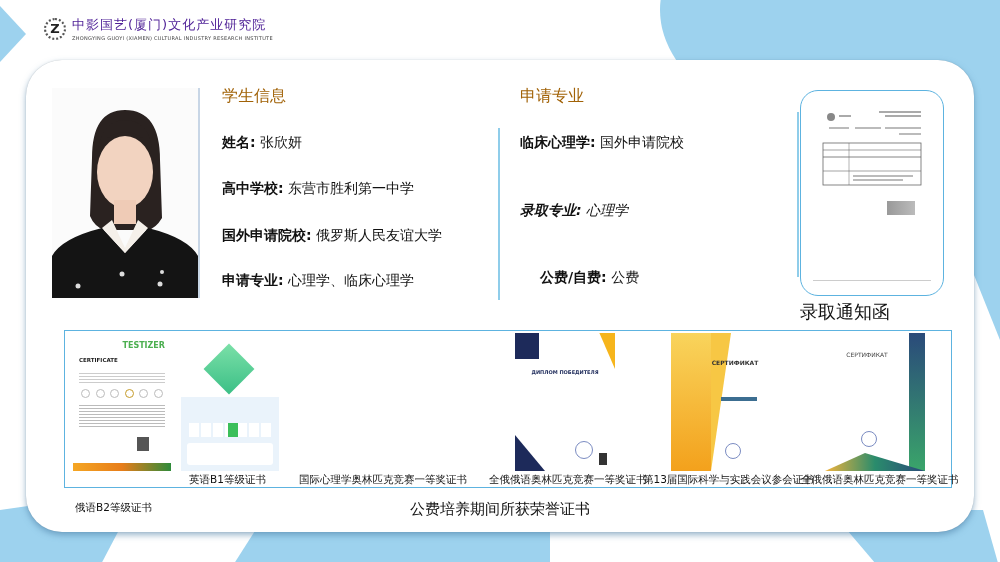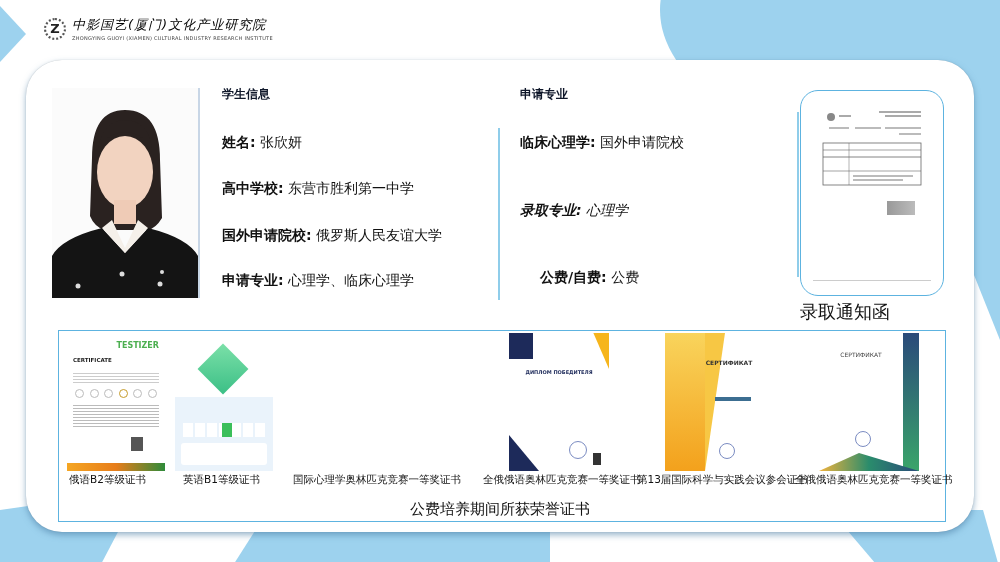--- a/index.html
+++ b/index.html
@@ -11,40 +11,40 @@
   .deco-topright { left:660px; top:-120px; width:420px; height:260px; border-radius:50%; }
   .deco-right-tri { right:0; top:40px; width:0; height:0; background:none;
      border-top:150px solid transparent; border-bottom:150px solid transparent; border-right:60px solid #9dd2ee; }
   .deco-bot1 { left:0; top:470px; width:140px; height:100px; clip-path:polygon(0 40%, 100% 20%, 70% 100%, 0 100%); }
   .deco-bot2 { left:230px; top:520px; width:320px; height:50px; clip-path:polygon(10% 0, 100% 0, 100% 100%, 0 100%); }
   .deco-bot3 { left:830px; top:510px; width:170px; height:60px; clip-path:polygon(0 0, 90% 0, 100% 100%, 30% 100%); }
 
   .logo { position:absolute; left:44px; top:16px; display:flex; align-items:center; gap:6px; }
   .logo-badge { width:22px; height:22px; border-radius:50%; border:2px dotted #555; display:flex; align-items:center; justify-content:center;
      font-weight:bold; font-size:13px; color:#222; box-sizing:border-box; }
-  .logo-text-cn { font-size:13px; color:#000000; letter-spacing:1px;font-style:italic; }
+  .logo-text-cn { font-size:13px; color:#4c1d95; letter-spacing:1px; }
   .logo-text-en { font-size:5px; color:#444; letter-spacing:0.3px; margin-top:1px; }
 
   .card { position:absolute; left:26px; top:60px; width:948px; height:472px; background:#fff;
      border-radius:36px; box-shadow:0 3px 6px rgba(70,120,160,0.55), 0 0 1px rgba(0,0,0,0.25); }
 
   .photo { position:absolute; left:52px; top:88px; width:146px; height:210px; background:#fafafa; overflow:hidden; border-right:2px solid #c8d6e6; }
   .photo svg { display:block; }
 
-  .section-title { position:absolute; font-size:12px; font-weight:bold; color:#0f172a; }
+  .section-title { position:absolute; font-size:16px; font-weight:normal; color:#a16207; }
   .info-row { position:absolute; font-size:14px; color:#111; white-space:nowrap; }
   .info-row .k { font-weight:bold; }
   .vline { position:absolute; width:2px; background:#8fcdea; }
 
   .notice { position:absolute; left:800px; top:90px; width:142px; height:204px; border:1.5px solid #5db3e0; border-radius:18px; background:#fff; overflow:hidden; }
   .notice-doc { position:absolute; left:18px; top:14px; width:106px; height:92px; }
   .notice-line { position:absolute; left:12px; right:12px; bottom:14px; height:1px; background:#ccc; }
   .notice-caption { position:absolute; left:800px; top:300px; width:142px; font-size:18px; color:#111; }
 
-  .certs { position:absolute; left:58px; top:330px; width:888px; height:192px; border:1.5px solid #5db3e0; box-sizing:border-box; }
+  .certs { position:absolute; left:64px; top:330px; width:888px; height:158px; border:1.5px solid #5db3e0; box-sizing:border-box; }
   .cert { position:absolute; top:2px; height:138px; background:#f6f6f6; overflow:hidden; }
   .cert-caption { position:absolute; top:142px; font-size:10.5px; color:#111; white-space:nowrap; }
   .bottom-caption { position:absolute; left:0; width:1000px; top:500px; text-align:center; font-size:15px; color:#111; }
 </style>
 </head>
 <body>
 
 <div class="deco deco-left-tri"></div>
 <div class="deco deco-topright"></div>
 <div class="deco deco-right-tri"></div>
@@ -176,21 +176,21 @@
     <div style="position:absolute; left:54px; top:110px; width:14px; height:14px; border-radius:50%; border:1px solid #7b8cc2;"></div>
   </div>
 
   <div class="cert" style="left:760px; width:100px; background:#fff;">
     <div style="position:absolute; right:0; top:0; width:16px; height:138px; background:linear-gradient(180deg,#2a4a7a,#3aa56a);"></div>
     <div style="position:absolute; left:0; bottom:0; width:100px; height:18px; background:linear-gradient(90deg,#f2b33c,#2a8c6c,#2a4a7a); clip-path:polygon(0 100%,40% 0,100% 100%);"></div>
     <div style="position:absolute; left:0; width:84px; top:18px; text-align:center; font-size:6px; color:#444;">СЕРТИФИКАТ</div>
     <div style="position:absolute; left:36px; top:98px; width:14px; height:14px; border-radius:50%; border:1px solid #7b8cc2;"></div>
   </div>
 
-  <div class="cert-caption" style="left:10px;">俄语B2等级证书</div>
+  <div class="cert-caption" style="left:10px;margin-top:28px;">俄语B2等级证书</div>
   <div class="cert-caption" style="left:124px;">英语B1等级证书</div>
   <div class="cert-caption" style="left:234px;">国际心理学奥林匹克竞赛一等奖证书</div>
   <div class="cert-caption" style="left:424px;">全俄俄语奥林匹克竞赛一等奖证书</div>
   <div class="cert-caption" style="left:578px;">第13届国际科学与实践会议参会证书</div>
   <div class="cert-caption" style="left:736px;">全俄俄语奥林匹克竞赛一等奖证书</div>
 </div>
 
 <div class="bottom-caption">公费培养期间所获荣誉证书</div>
 
 </body></html>

